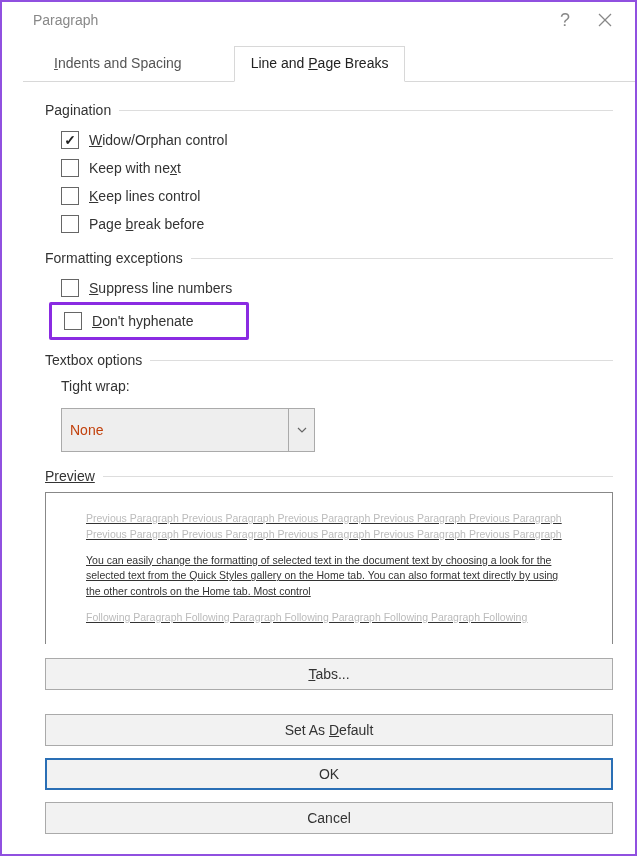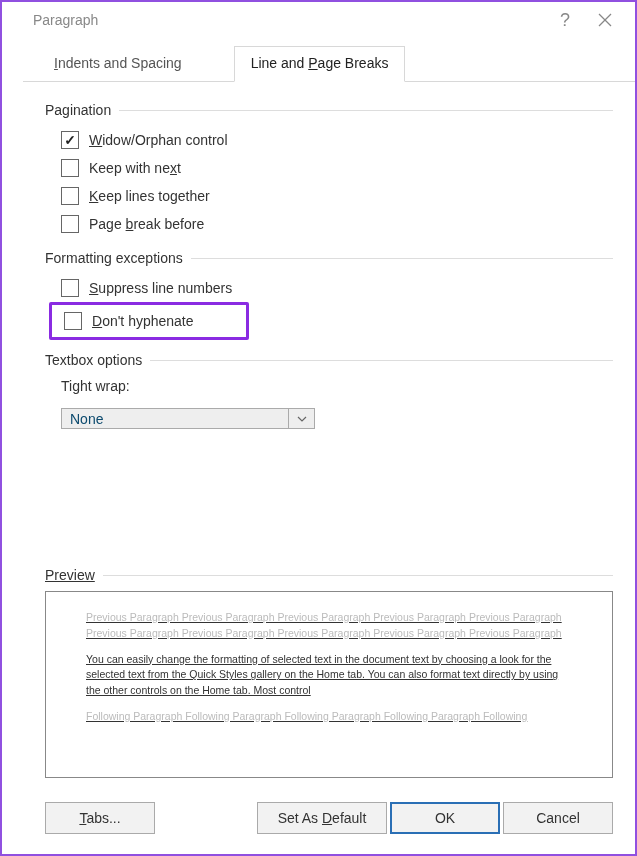--- a/index.html
+++ b/index.html
@@ -116,26 +116,26 @@
     align-items: center;
     width: 200px;
   }
   .tightwrap-row {
     padding-left: 16px;
     margin-top: 2px;
   }
   .tightwrap-label { font-size: 14px; margin-bottom: 14px; }
   .select {
     width: 254px;
-    height: 21px;
+    height: 44px;
     border: 1px solid #aaa;
     background: #eee;
     display: flex;
     align-items: stretch;
-    color: #0c4a6e;
+    color: #c2410c;
   }
   .select-val {
     flex: 1;
     display: flex;
     align-items: center;
     padding: 0 8px;
     font-size: 14px;
   }
   .select-btn {
     width: 26px;
@@ -161,21 +161,22 @@
   .preview-main {
     color: #333;
     margin-bottom: 10px;
   }
   .preview-following {
     color: #bbb;
   }
   .footer {
     display: flex;
     padding: 14px 22px 20px 22px;
-    gap: 3px;
+    gap: 12px;
+    flex-direction: column;
   }
   .footer-spacer { flex: 1; }
   .btn {
     height: 32px;
     min-width: 110px;
     padding: 0 16px;
     border: 1px solid #aaa;
     background: #f2f2f2;
     font-size: 14px;
     color: #333;
@@ -226,21 +227,21 @@
       <span><span class="ul">W</span><span>idow/Orphan control</span></span>
     </div>
 
     <div class="checkrow">
       <span class="checkbox"></span>
       <span><span>Keep with ne</span><span class="ul">x</span><span>t</span></span>
     </div>
 
     <div class="checkrow">
       <span class="checkbox"></span>
-      <span><span class="ul">K</span><span>eep lines together</span></span>
+      <span><span class="ul">K</span><span>eep lines control</span></span>
     </div>
 
     <div class="checkrow">
       <span class="checkbox"></span>
       <span><span>Page </span><span class="ul">b</span><span>reak before</span></span>
     </div>
 
     <div class="group-label" style="margin-top:12px">Formatting exceptions</div>
 
     <div class="checkrow">

